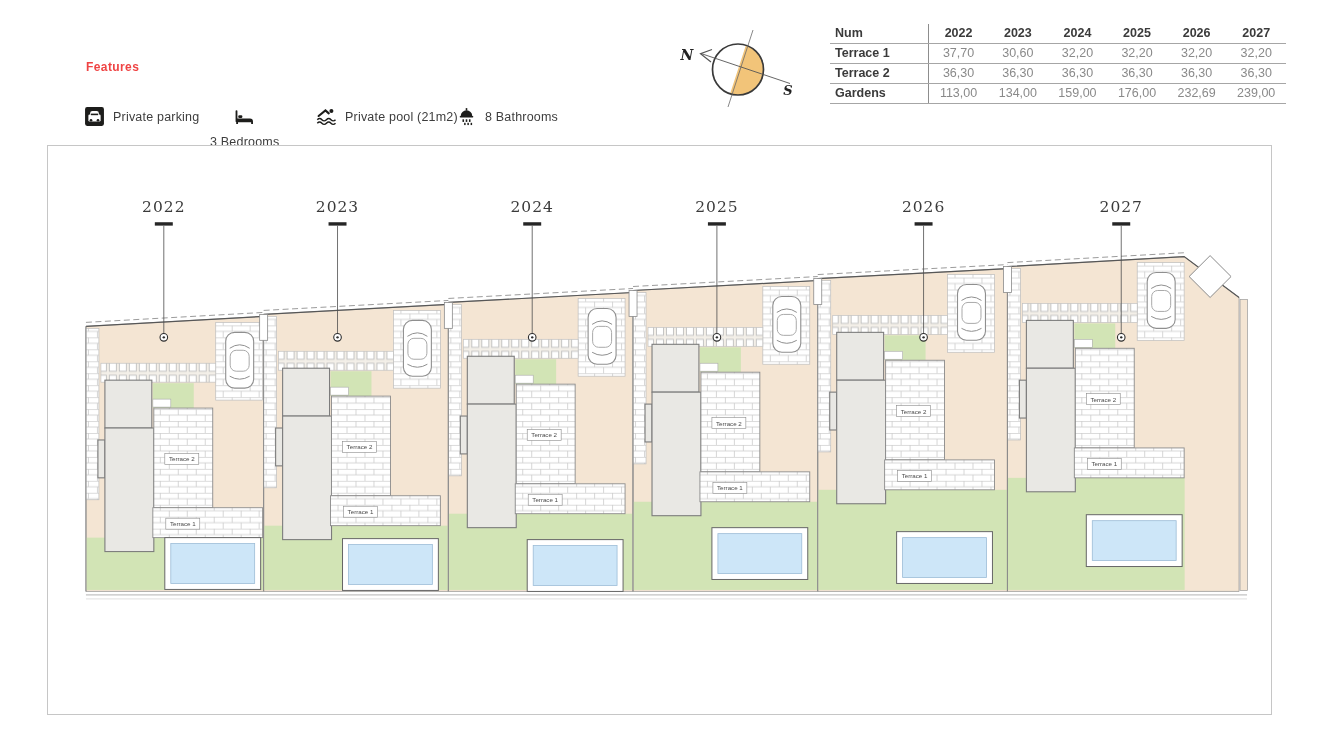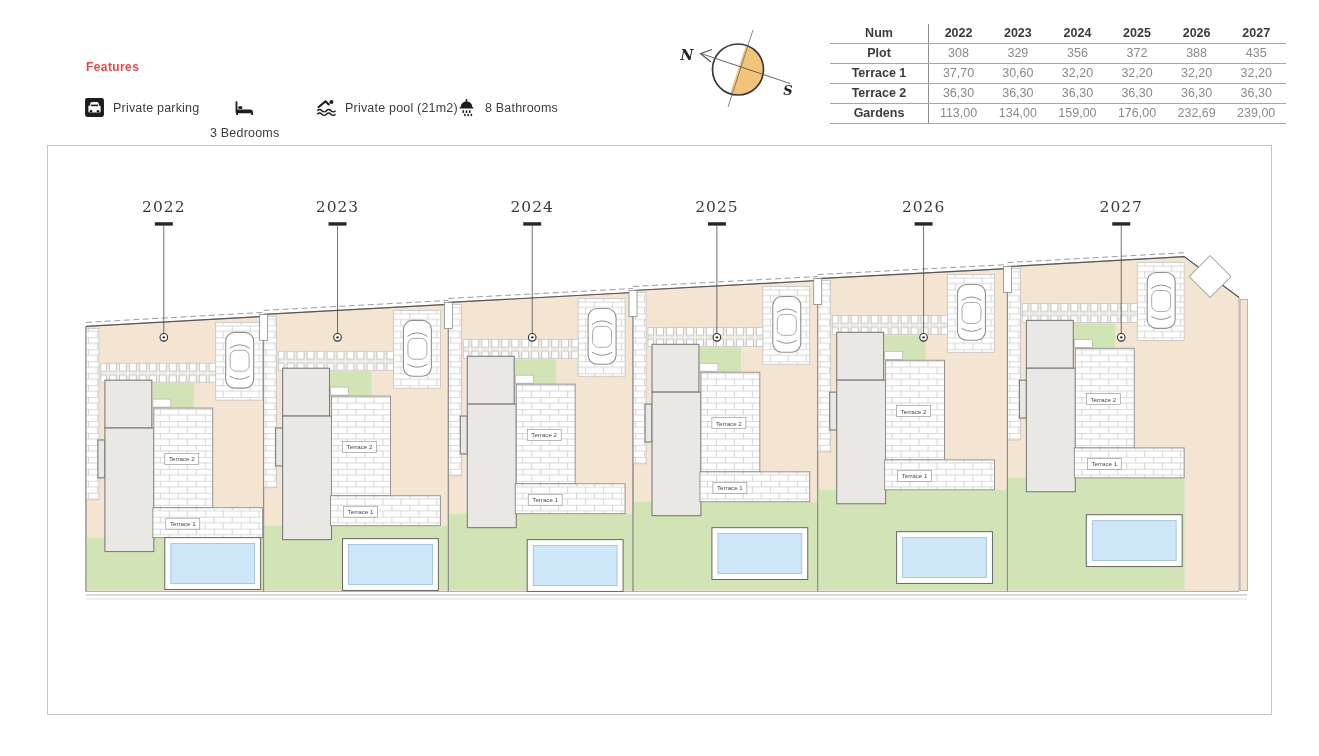--- a/index.html
+++ b/index.html
@@ -6,34 +6,34 @@
   .page{
     position:relative;width:1319px;height:756px;background:#fff;overflow:hidden;
     font-family:"Liberation Sans",sans-serif;color:#3a3a3a;
   }
   
   .features-heading{
     position:absolute;left:86px;top:60px;font-size:12px;font-weight:bold;
     color:#ef4444;letter-spacing:.4px;
   }
   .feature-item{
-    position:absolute;top:97px;display:flex;align-items:center;gap:8px;
+    position:absolute;top:106px;display:flex;align-items:center;gap:8px;
     font-size:12.5px;color:#3d3d3d;letter-spacing:.2px;white-space:nowrap;
   }
   .feature-item svg{display:block;}
   
   .compass{position:absolute;left:660px;top:20px;}
   
   .mtable{
     position:absolute;left:830px;top:24px;width:456px;border-collapse:collapse;
     table-layout:fixed;font-size:12.5px;
   }
   .mtable th,.mtable td{border-bottom:1px solid #a6a6a6;padding:2px 5px;line-height:1.2;}
   .mtable .lblcell{
-    text-align:center;font-weight:bold;color:#3b3b3b;border-right:1px solid #8d8d8d;width:88px;
+    text-align:left;font-weight:bold;color:#3b3b3b;border-right:1px solid #8d8d8d;width:88px;
   }
   .mtable thead th{font-weight:bold;color:#3b3b3b;text-align:center;}
   .mtable td{text-align:center;color:#8a8a8a;font-weight:normal;}
   .note{
     position:absolute;left:830px;top:128px;width:456px;text-align:right;
     font-size:10.5px;color:#4c4c4c;
   }
   
   .plan{
     position:absolute;left:47px;top:145px;width:1225px;height:570px;
@@ -121,29 +121,20 @@
           <th class="lblcell">Num</th>
           <th>2022</th>
           <th>2023</th>
           <th>2024</th>
           <th>2025</th>
           <th>2026</th>
           <th>2027</th>
         </tr>
       </thead>
       <tbody>
-        <tr>
-          <th class="lblcell">Plot</th>
-          <td>308</td>
-          <td>329</td>
-          <td>356</td>
-          <td>372</td>
-          <td>388</td>
-          <td>435</td>
-        </tr>
         <tr>
           <th class="lblcell">Terrace 1</th>
           <td>37,70</td>
           <td>30,60</td>
           <td>32,20</td>
           <td>32,20</td>
           <td>32,20</td>
           <td>32,20</td>
         </tr>
         <tr>

